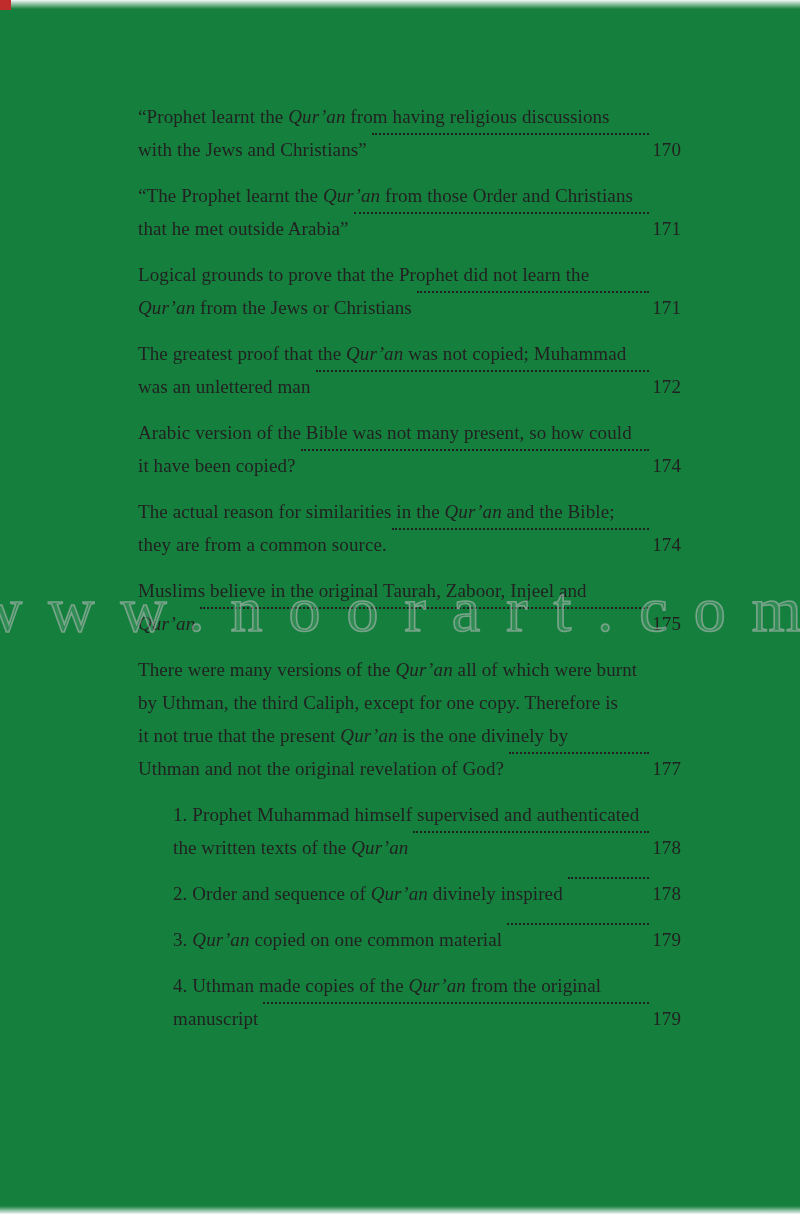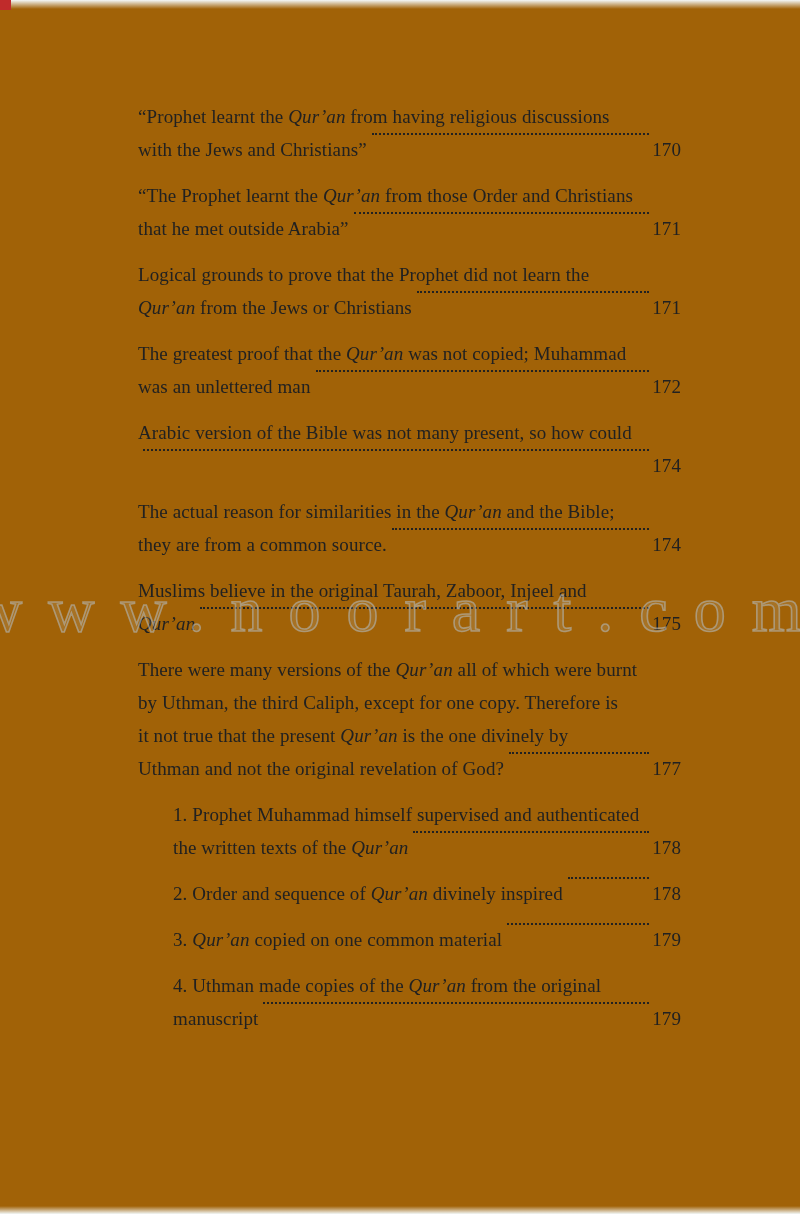--- a/index.html
+++ b/index.html
@@ -10,21 +10,21 @@
     width: 800px;
     height: 1214px;
     position: relative;
     overflow: hidden;
     background: #fefefe;
     font-family: "Liberation Serif", "DejaVu Serif", serif;
   }
   .page {
     position: absolute;
     inset: 0;
-    background: #a16207;
+    background: #15803d;
   }
   .edge-top {
     position: absolute;
     top: 0; left: 0; right: 0;
     height: 9px;
     background: linear-gradient(#f4f8f8, rgba(255,255,255,0));
   }
   .edge-bottom {
     position: absolute;
     bottom: 0; left: 0; right: 0;
@@ -130,20 +130,21 @@
         <div class="line"><span class="text"><span>The greatest proof that the </span><em>Qur’an</em><span> was not copied; Muhammad</span></span></div>
         <div class="line lastline">
           <span class="text"><span>was an unlettered man </span></span>
           <span class="leader"></span>
           <span class="pagenum">172</span>
         </div>
       </div>
       <div class="entry">
         <div class="line"><span class="text"><span>Arabic version of the Bible was not many present, so how could</span></span></div>
         <div class="line lastline">
+          <span class="text"><span>it have been copied?</span></span>
           <span class="leader"></span>
           <span class="pagenum">174</span>
         </div>
       </div>
       <div class="entry">
         <div class="line"><span class="text"><span>The actual reason for similarities in the </span><em>Qur’an</em><span> and the Bible;</span></span></div>
         <div class="line lastline">
           <span class="text"><span>they are from a common source. </span></span>
           <span class="leader"></span>
           <span class="pagenum">174</span>

